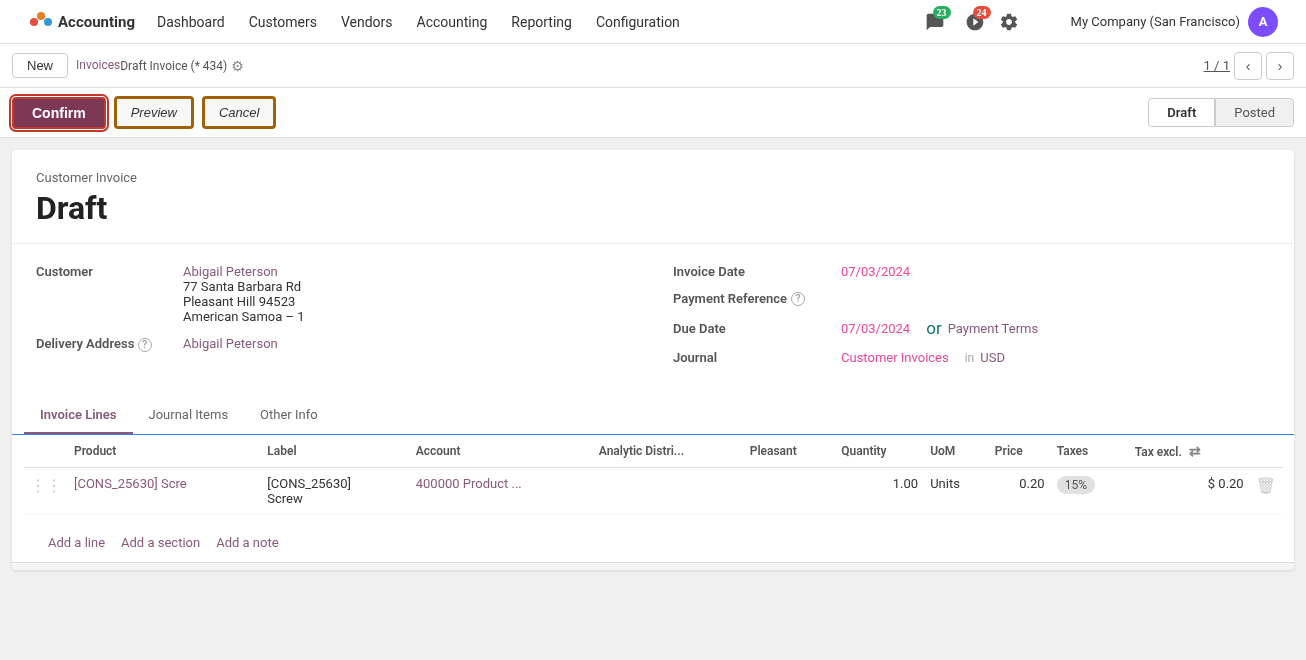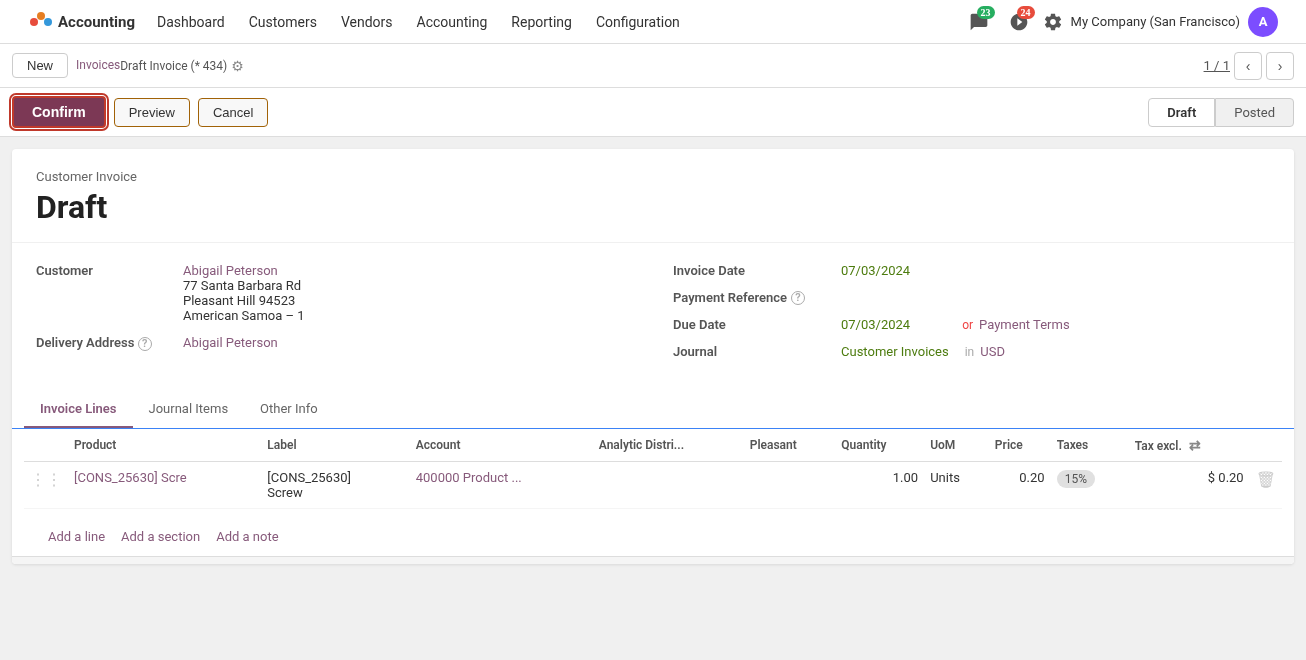--- a/index.html
+++ b/index.html
@@ -11,21 +11,21 @@
       padding: 0 28px; border-bottom: 1px solid #ddd; gap: 4px;
     }
     .topnav-logo { display: flex; align-items: center; gap: 6px; margin-right: 8px; }
     .topnav-logo svg { width: 24px; height: 24px; }
     .topnav-brand { font-weight: 700; font-size: 15px; color: #333; }
     .topnav-item { padding: 6px 10px; font-size: 14px; color: #333; cursor: pointer; border-radius: 4px; }
     .topnav-right { margin-left: auto; display: flex; align-items: center; gap: 8px; }
     .badge-btn { position: relative; width: 32px; height: 32px; display: flex; align-items: center; justify-content: center; cursor: pointer; }
     .badge-count { position: absolute; top: 0; right: 0; background: #e74c3c; color: #fff; font-size: 10px; font-weight: 700; border-radius: 10px; padding: 1px 4px; min-width: 16px; text-align: center; font-family: Liberation Serif, serif; }
     .badge-count.green { background: #27ae60; }
-    .company-label { font-size: 13px; color: #333; cursor: pointer; }
+    .company-label { font-size: 13px; color: #333; cursor: pointer; margin-left: 44px; }
     .avatar { width: 30px; height: 30px; border-radius: 50%; background: #7c4dff; display: flex; align-items: center; justify-content: center; color: #fff; font-size: 13px; font-weight: 700; cursor: pointer; }
 
     
     .subtoolbar {
       display: flex; align-items: center; background: #fff; padding: 6px 12px;
       border-bottom: 1px solid #ddd; gap: 8px; height: 44px;
     }
     .btn-new { border: 1px solid #ccc; background: #fff; padding: 4px 14px; border-radius: 4px; cursor: pointer; font-size: 13px; color: #333; }
     .breadcrumb-area { display: flex; gap: 0; }
     .breadcrumb-link { color: #875a7b; font-size: 12px; cursor: pointer; text-decoration: none; }
@@ -37,21 +37,21 @@
     
     .actionbar {
       display: flex; align-items: center; background: #fff; padding: 8px 12px;
       border-bottom: 1px solid #ddd; gap: 8px;
     }
     .btn-confirm {
       background: #7c3855; color: #fff; border: 2px solid #c0392b;
       padding: 6px 18px; border-radius: 4px; cursor: pointer; font-size: 14px; font-weight: 600;
       outline: 2px solid #c0392b; outline-offset: 1px;
     }
-    .btn-action { background: #f8f8f8; border: 1px solid #a16207; padding: 6px 14px; border-radius: 4px; cursor: pointer; font-size: 13px; color: #333; }
+    .btn-action { background: #f8f8f8; border: 3px solid #a16207; padding: 6px 14px; border-radius: 4px; cursor: pointer; font-size: 13px; color: #333; font-style: italic; }
     .status-bar { margin-left: auto; display: flex; align-items: center; }
     .status-step {
       padding: 6px 18px; font-size: 13px; color: #555; background: #f0f0f0;
       border: 1px solid #ccc; cursor: pointer;
     }
     .status-step.active { background: #fff; color: #333; font-weight: 600; border: 1px solid #ccc; }
     .status-step:first-child { border-radius: 4px 0 0 4px; }
     .status-step:last-child { border-radius: 0 4px 4px 0; }
 
     
@@ -65,23 +65,23 @@
     .invoice-left { flex: 1; }
     .invoice-right { flex: 1; }
     .field-row { display: flex; align-items: flex-start; margin-bottom: 12px; gap: 7px; }
     .field-label { font-size: 13px; font-weight: 600; color: #555; width: 140px; min-width: 140px; }
     .field-value { font-size: 13px; color: #333; }
     .field-value.link { color: #875a7b; cursor: pointer; }
 
     
     .right-field-row { display: flex; align-items: center; margin-bottom: 12px; gap: 8px; }
     .right-label { font-size: 13px; font-weight: 600; color: #555; width: 160px; min-width: 160px; display: flex; align-items: center; gap: 4px; }
-    .right-value { font-size: 13px; color: #4d7c0f; }
+    .right-value { font-size: 13px; color: #ec4899; }
     .right-extra { display: flex; align-items: center; gap: 6px; margin-left: 8px; }
-    .right-extra .or { color: #ef4444; font-size: 12px; margin-left: 36px; }
+    .right-extra .or { color: #0f766e; font-size: 17px; }
     .right-extra .link { color: #875a7b; cursor: pointer; font-size: 13px; }
     .in-label { color: #aaa; font-size: 12px; }
 
     
     .tabs-bar { display: flex; border-bottom: 1px solid #3b82f6; padding: 0 12px; }
     .tab { padding: 10px 16px; font-size: 13px; color: #666; cursor: pointer; border-bottom: 2px solid transparent; }
     .tab.active { color: #875a7b; border-bottom: 2px solid #875a7b; font-weight: 600; }
 
     
     .table-area { padding: 0 12px 12px; }

